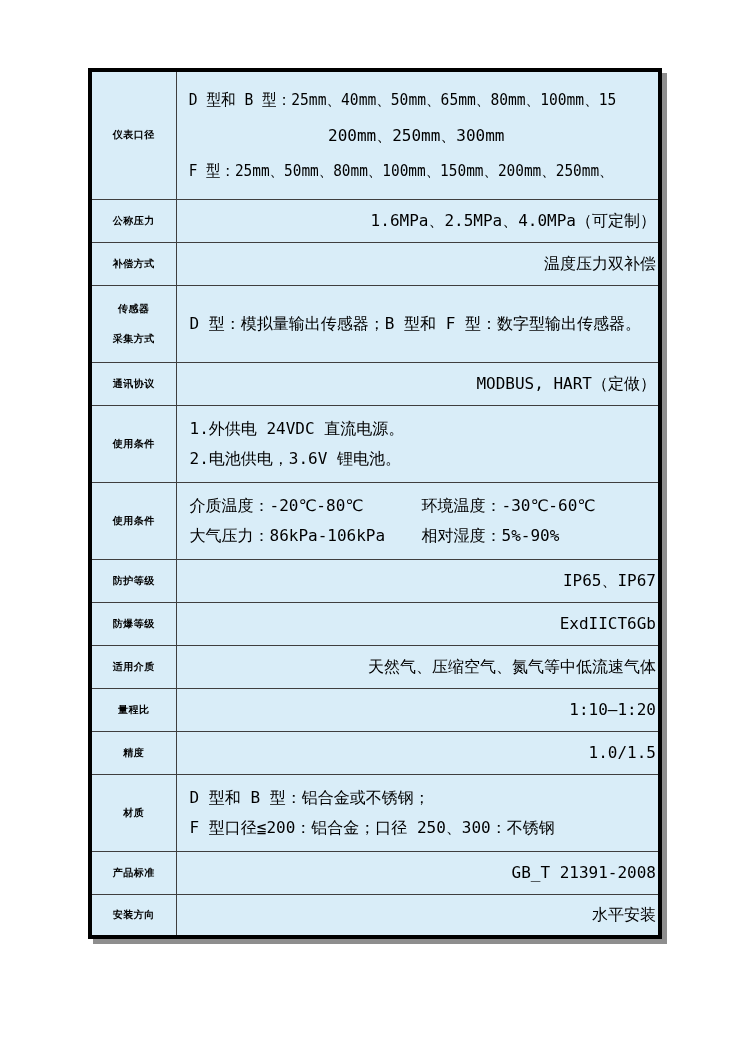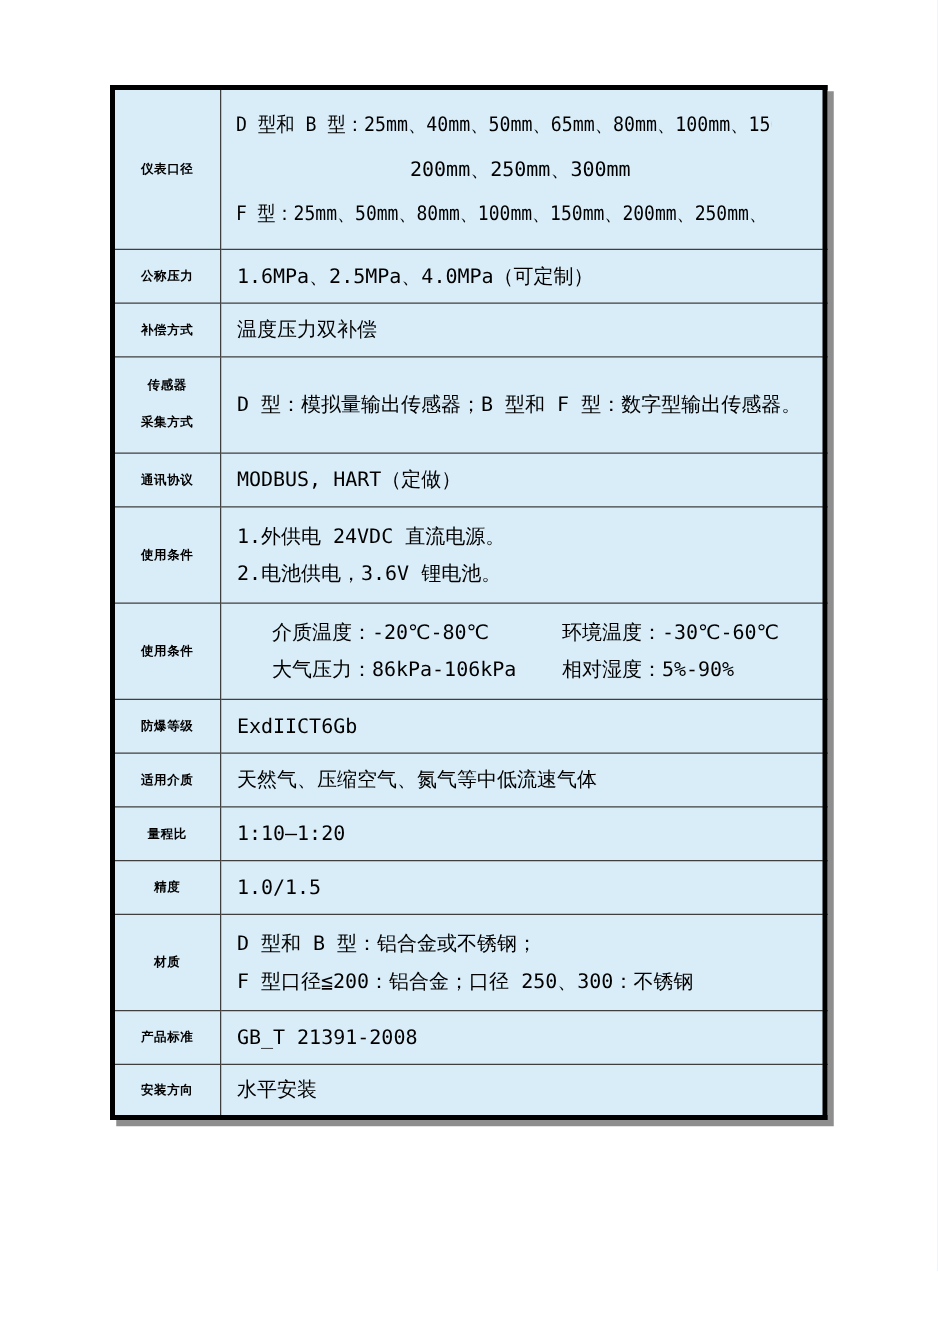--- a/index.html
+++ b/index.html
@@ -42,33 +42,33 @@
     text-align: center;
     font-weight: 700;
     font-size: 10px;
     letter-spacing: 0.5px;
   }
   .val {
     font-size: 16px;
     font-family: "DejaVu Sans Mono", "DejaVu Sans", sans-serif;
   }
   .cell { display: flex; flex-direction: column; justify-content: space-evenly; width: 100%; }
-  tr.rS .cell { height: 35px; }
+  tr.rS .cell { height: 35px; text-align: right; }
   tr.rM .cell { height: 69px; }
   tr.rL .cell { height: 121px; }
   .ln {
     line-height: 21px;
     padding-left: 13px;
     padding-right: 2px;
     white-space: nowrap;
     overflow: hidden;
   }
   .lbl .ln { padding: 0; }
   .ln.center { padding-left: 0; text-align: center; }
-  .c1 { display: inline-block; width: 232px; margin-left: 28px; }
+  .c1 { display: inline-block; width: 232px; }
 </style>
 </head>
 <body>
 
 <div class="page">
   <table class="spec">
 
     <tbody>
         <tr class="rL">
       <td class="lbl">仪表口径</td>
@@ -136,20 +136,28 @@
     <tr class="rM">
       <td class="lbl">使用条件</td>
       <td class="val">
         <div class="cell">
           <div class="ln fit"><span class="c1">介质温度：-20℃-80℃</span><span>环境温度：-30℃-60℃</span></div>
           <div class="ln fit"><span class="c1">大气压力：86kPa-106kPa</span><span>相对湿度：5%-90%</span></div>
         </div>
       </td>
     </tr>
 
+    <tr class="rS">
+      <td class="lbl">防护等级</td>
+      <td class="val">
+        <div class="cell">
+              <div class="ln fit">IP65、IP67</div>
+            </div>
+      </td>
+    </tr>
 
     <tr class="rS">
       <td class="lbl">防爆等级</td>
       <td class="val">
         <div class="cell">
               <div class="ln fit">ExdIICT6Gb</div>
             </div>
       </td>
     </tr>
 

